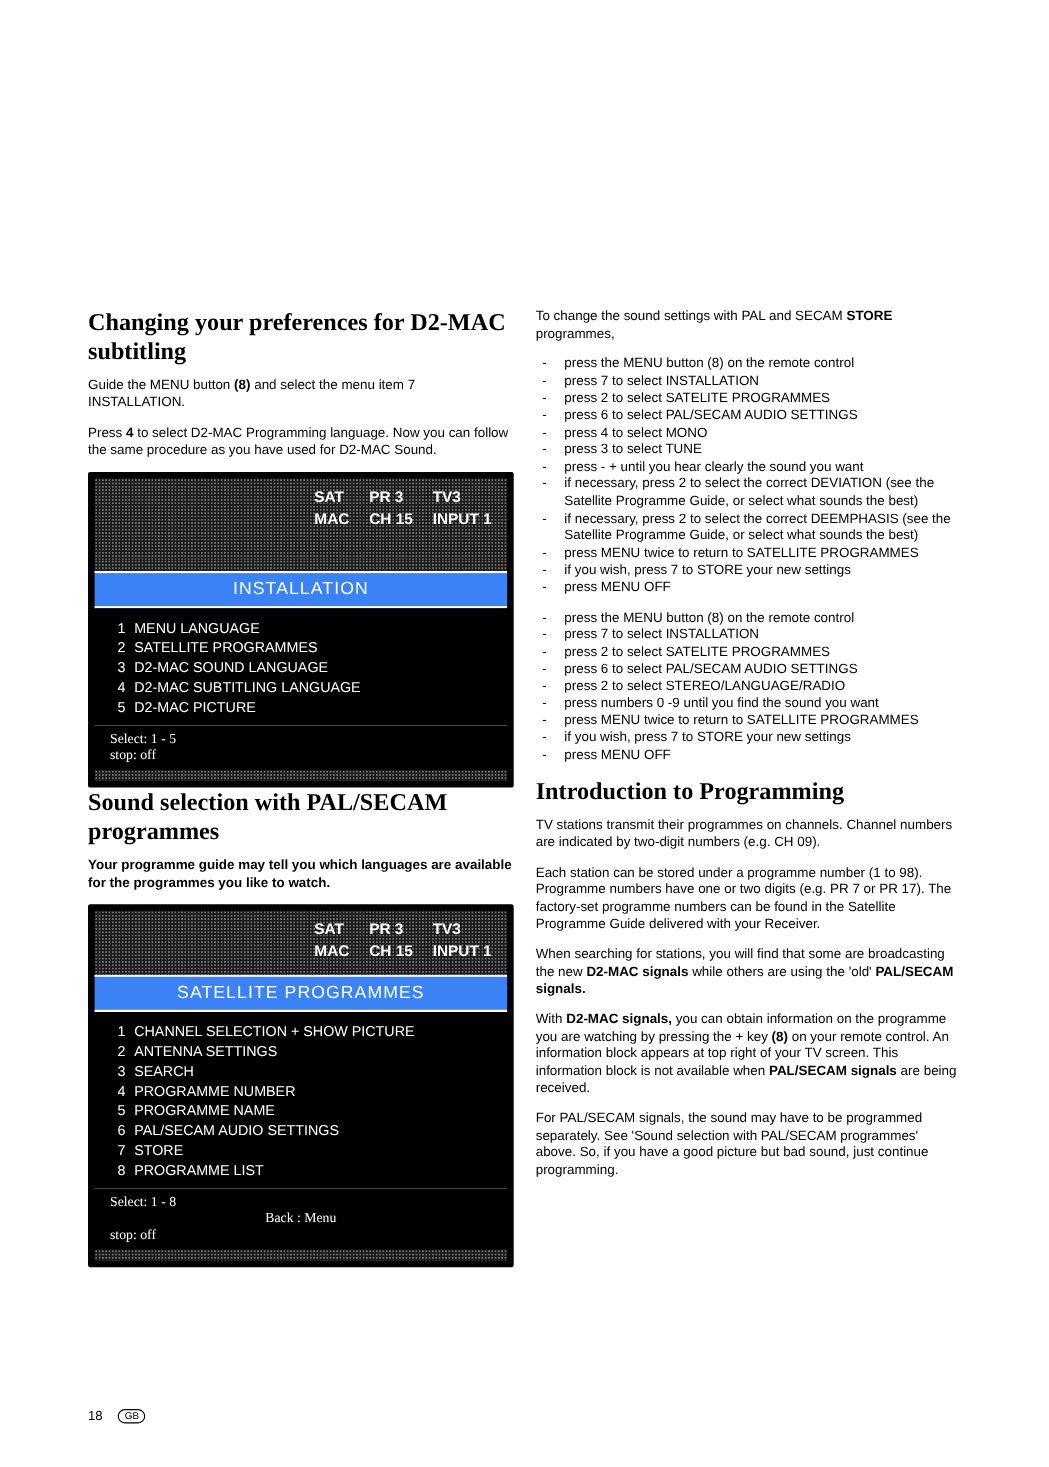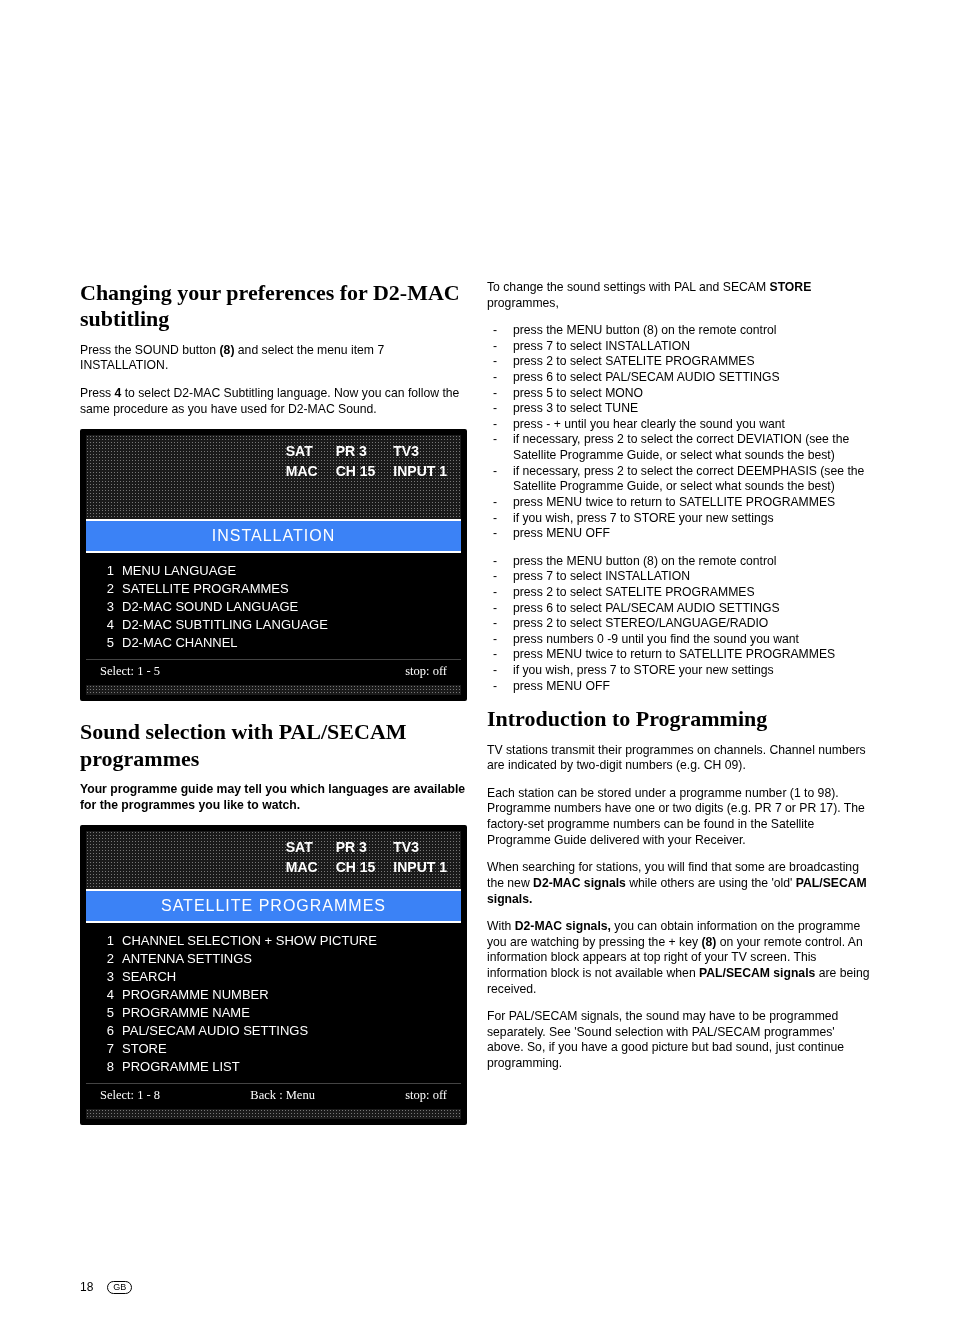--- a/index.html
+++ b/index.html
@@ -39,21 +39,21 @@
   }
   ul.dash li::before {
     content: "-";
     position: absolute;
     left: 6px;
     top: 0;
   }
 
   
   .osd {
-    margin: 12px 0 18px 0;
+    margin: 12px 0 0 0;
     border: 6px solid #000;
     border-radius: 2px;
     background: #000;
     color: #fff;
     font-family: Arial, Helvetica, sans-serif;
   }
   .osd .stipple {
     height: 74px;
     background-image: radial-gradient(#777 0.9px, #1a1a1a 0.9px);
     background-size: 3px 3px;
@@ -91,20 +91,21 @@
   .osd .menu-body .row { display: flex; gap: 8px; margin-bottom: 3px; }
   .osd .menu-body .row .num { width: 14px; text-align: right; }
   .osd .foot {
     background: #000;
     padding: 4px 14px 6px 14px;
     display: flex;
     justify-content: space-between;
     font-family: 'Times New Roman', serif;
     font-size: 12.5px;
     border-top: 1px solid #444;
+    flex-direction: column;
   }
   .osd .foot .mid { flex: 1; text-align: center; }
 
   .page-num {
     position: absolute;
     left: 80px;
     bottom: 40px;
     font-size: 12px;
     display: flex;
     align-items: center;
@@ -123,24 +124,24 @@
 </style>
 </head>
 <body>
 
 <div class="columns">
 
   <div class="col">
     <h2 class="serif">Changing your preferences for D2-MAC subtitling</h2>
 
     <p class="body-text para">
-      <span>Press the SOUND button </span><span class="bold">(8)</span><span> and select the menu item 7 INSTALLATION.</span>
-    </p>
-    <p class="body-text para">
-      <span>Press </span><span class="bold">4</span><span> to select D2-MAC Subtitling language. Now you can follow the same procedure as you have used for D2-MAC Sound.</span>
+      <span>Guide the MENU button </span><span class="bold">(8)</span><span> and select the menu item 7 INSTALLATION.</span>
+    </p>
+    <p class="body-text para">
+      <span>Press </span><span class="bold">4</span><span> to select D2-MAC Programming language. Now you can follow the same procedure as you have used for D2-MAC Sound.</span>
     </p>
 
     <div class="osd">
       <div class="stipple">
         <div class="hdr-labels">
           <span class="cell">SAT</span>
           <span class="cell">PR 3</span>
           <span class="cell">TV3</span>
           <span class="cell">MAC</span>
           <span class="cell">CH 15</span>
@@ -161,21 +162,21 @@
         <div class="row">
             <span class="num">3</span>
             <span>D2-MAC SOUND LANGUAGE</span>
           </div>
         <div class="row">
             <span class="num">4</span>
             <span>D2-MAC SUBTITLING LANGUAGE</span>
           </div>
         <div class="row">
             <span class="num">5</span>
-            <span>D2-MAC CHANNEL</span>
+            <span>D2-MAC PICTURE</span>
           </div>
       </div>
       <div class="foot">
         <span>Select: 1 - 5</span>
         <span class="mid"></span>
         <span>stop: off</span>
       </div>
       <div class="stipple stipple-strip"></div>
     </div>
 
@@ -239,21 +240,21 @@
 
   <div class="col">
     <p class="body-text para">
       <span>To change the sound settings with PAL and SECAM </span><span class="bold">STORE</span><span> programmes,</span>
     </p>
     <ul class="dash">
       <li>press the MENU button (8) on the remote control</li>
       <li>press 7 to select INSTALLATION</li>
       <li>press 2 to select SATELITE PROGRAMMES</li>
       <li>press 6 to select PAL/SECAM AUDIO SETTINGS</li>
-      <li>press 5 to select MONO</li>
+      <li>press 4 to select MONO</li>
       <li>press 3 to select TUNE</li>
       <li>press - + until you hear clearly the sound you want</li>
       <li>if necessary, press 2 to select the correct DEVIATION (see the Satellite Programme Guide, or select what sounds the best)</li>
       <li>if necessary, press 2 to select the correct DEEMPHASIS (see the Satellite Programme Guide, or select what sounds the best)</li>
       <li>press MENU twice to return to SATELLITE PROGRAMMES</li>
       <li>if you wish, press 7 to STORE your new settings</li>
       <li>press MENU OFF</li>
     </ul>
 
     <ul class="dash">

